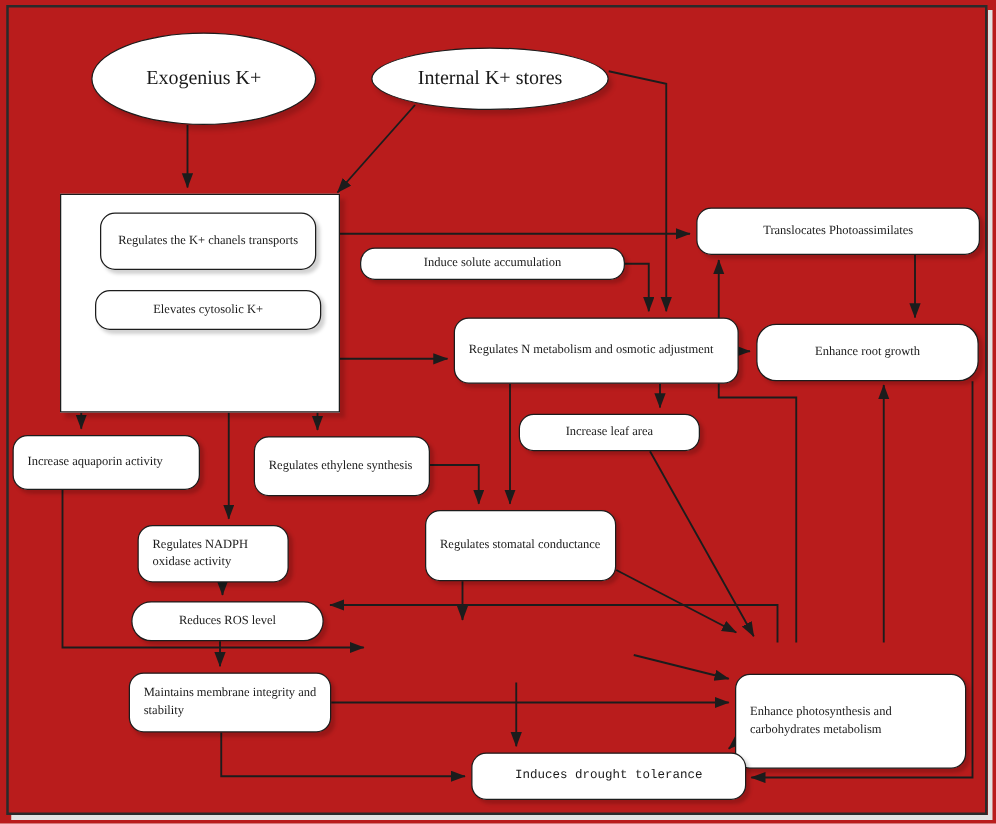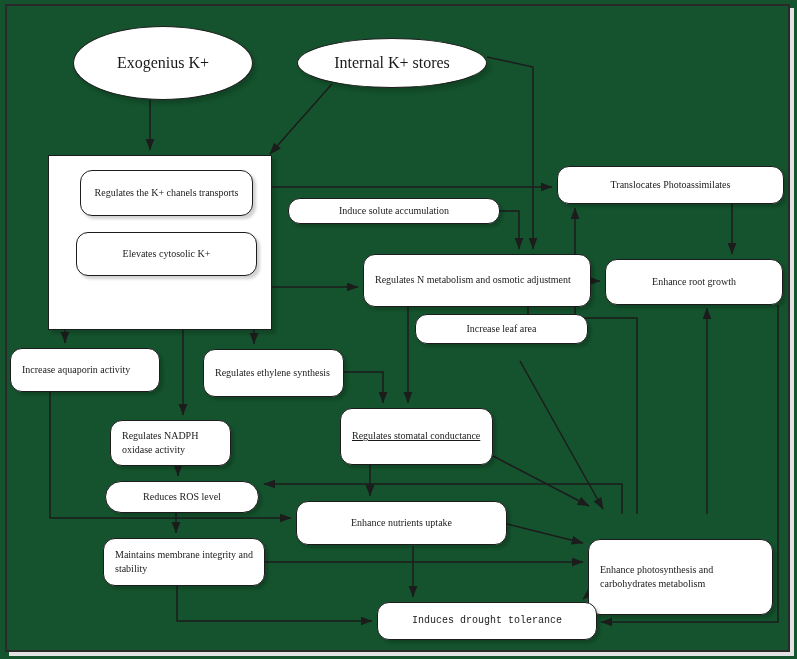--- a/index.html
+++ b/index.html
@@ -1,17 +1,17 @@
 <!DOCTYPE html>
 <html><head>
 <meta charset="utf-8">
 <style>
   html,body{margin:0;padding:0;background:#ffffff;}
   #stage{
-    position:relative;width:797px;height:659px;background:#14532d;
+    position:relative;width:797px;height:659px;background:#b91c1c;
     font-family:"Liberation Serif","DejaVu Serif",serif;color:#1a1a1a;
     overflow:hidden;
   }
   #frame{
     position:absolute;left:5px;top:4px;width:781px;height:644px;
     border:2px solid #2a2a2a;background:transparent;
     box-shadow:4px 4px 0 #e2e2e2;
   }
   #wires{position:absolute;left:0;top:0;z-index:1;}
   .node{
@@ -78,42 +78,41 @@
   </svg>
 
   <div class="ellipse" style="left:73px;top:26px;width:180px;height:74px;">Exogenius K+</div>
 
   <div class="ellipse" style="left:297px;top:38px;width:190px;height:50px;">Internal K+ stores</div>
 
   <div class="group-box" style="left:48px;top:155px;width:224px;height:175px;"></div>
 
   <div class="node" style="left:80px;top:170px;width:173px;height:46px;">Regulates the K+ chanels transports</div>
 
-  <div class="node" style="left:76px;top:232px;width:181px;height:44px;">Elevates cytosolic K+</div>
+  <div class="node" style="left:76px;top:232px;width:181px;height:32px;">Elevates cytosolic K+</div>
 
   <div class="node" style="left:288px;top:198px;width:212px;height:26px;">Induce solute accumulation</div>
 
   <div class="node" style="left:557px;top:166px;width:227px;height:38px;">Translocates Photoassimilates</div>
 
   <div class="node left" style="left:363px;top:254px;width:228px;height:53px;">Regulates N metabolism and osmotic adjustment</div>
 
-  <div class="node" style="left:605px;top:259px;width:178px;height:46px;">Enhance root growth</div>
+  <div class="node" style="left:605px;top:259px;width:178px;height:46px;border-radius:16px;">Enhance root growth</div>
 
-  <div class="node" style="left:415px;top:314px;width:173px;height:30px;">Increase leaf area</div>
+  <div class="node" style="left:415px;top:331px;width:145px;height:30px;">Increase leaf area</div>
 
   <div class="node left" style="left:203px;top:349px;width:141px;height:48px;">Regulates ethylene synthesis</div>
 
   <div class="node left" style="left:10px;top:348px;width:150px;height:44px;">Increase aquaporin activity</div>
 
   <div class="node left" style="left:110px;top:420px;width:121px;height:46px;">Regulates NADPH oxidase activity</div>
 
   <div class="node" style="left:105px;top:481px;width:154px;height:32px;border-radius:16px;">Reduces ROS level</div>
 
-  <div class="node left" style="left:340px;top:408px;width:153px;height:57px;text-decoration:underline;">Regulates stomatal conductance</div>
+  <div class="node left" style="left:340px;top:408px;width:153px;height:57px;">Regulates stomatal conductance</div>
 
-  <div class="node" style="left:296px;top:501px;width:211px;height:44px;">Enhance nutrients uptake</div>
 
   <div class="node left" style="left:103px;top:538px;width:162px;height:48px;">Maintains membrane integrity and stability</div>
 
   <div class="node left" style="left:588px;top:539px;width:185px;height:76px;">Enhance photosynthesis and carbohydrates metabolism</div>
 
   <div class="node" style="left:377px;top:602px;width:220px;height:38px;font-family:Liberation Mono, monospace;">Induces drought tolerance</div>
 </div>
 
 </body></html>

